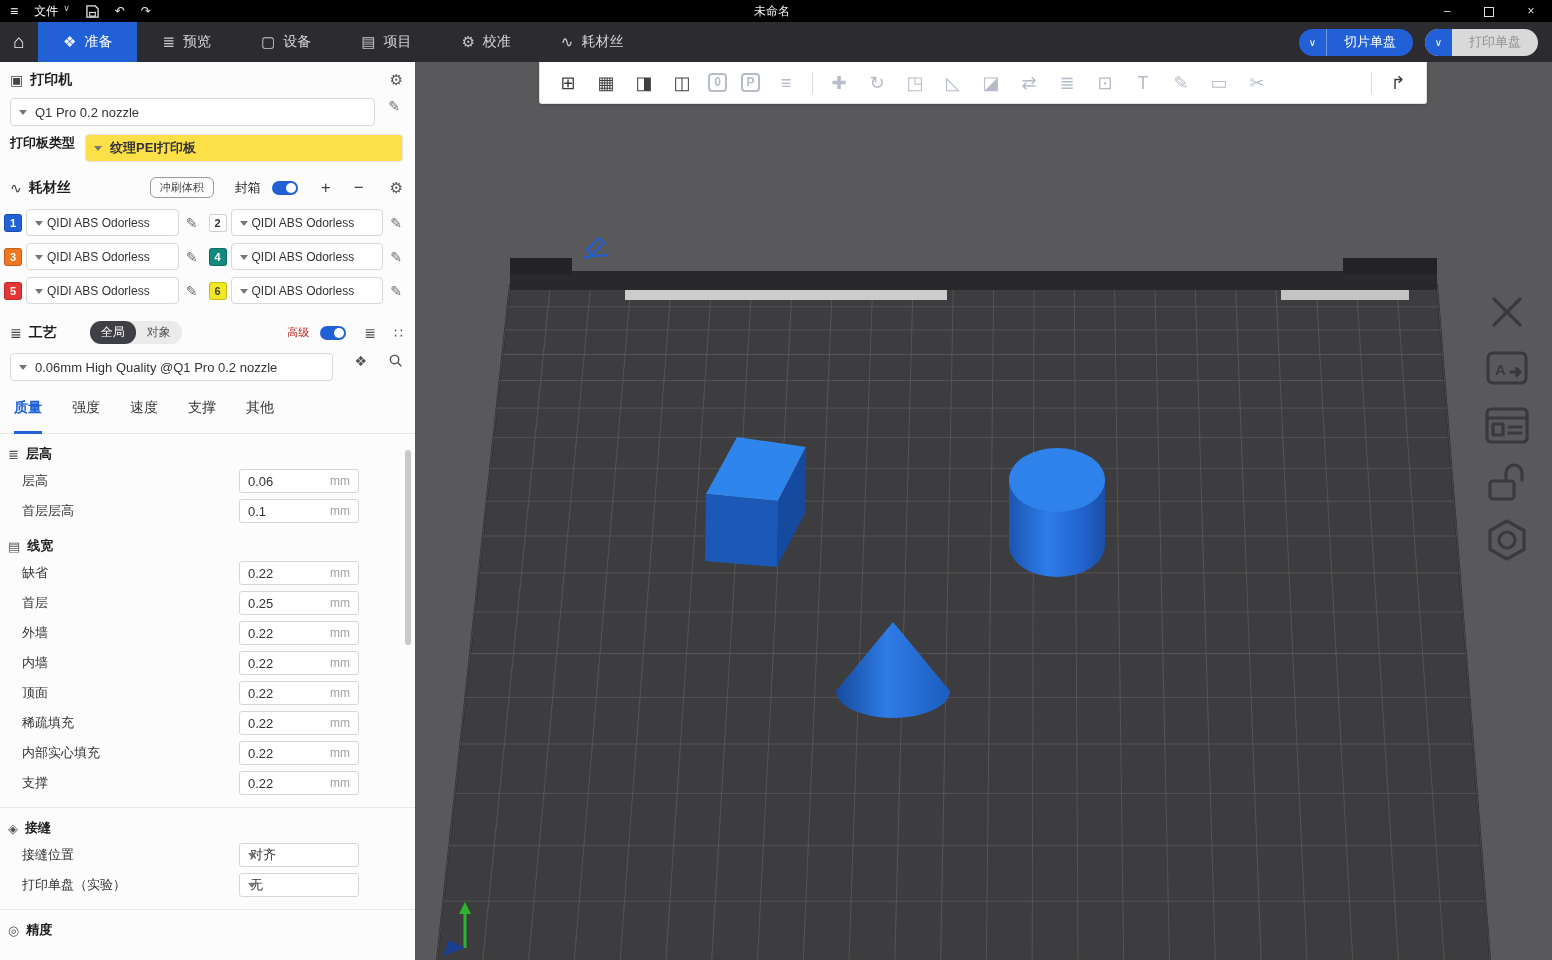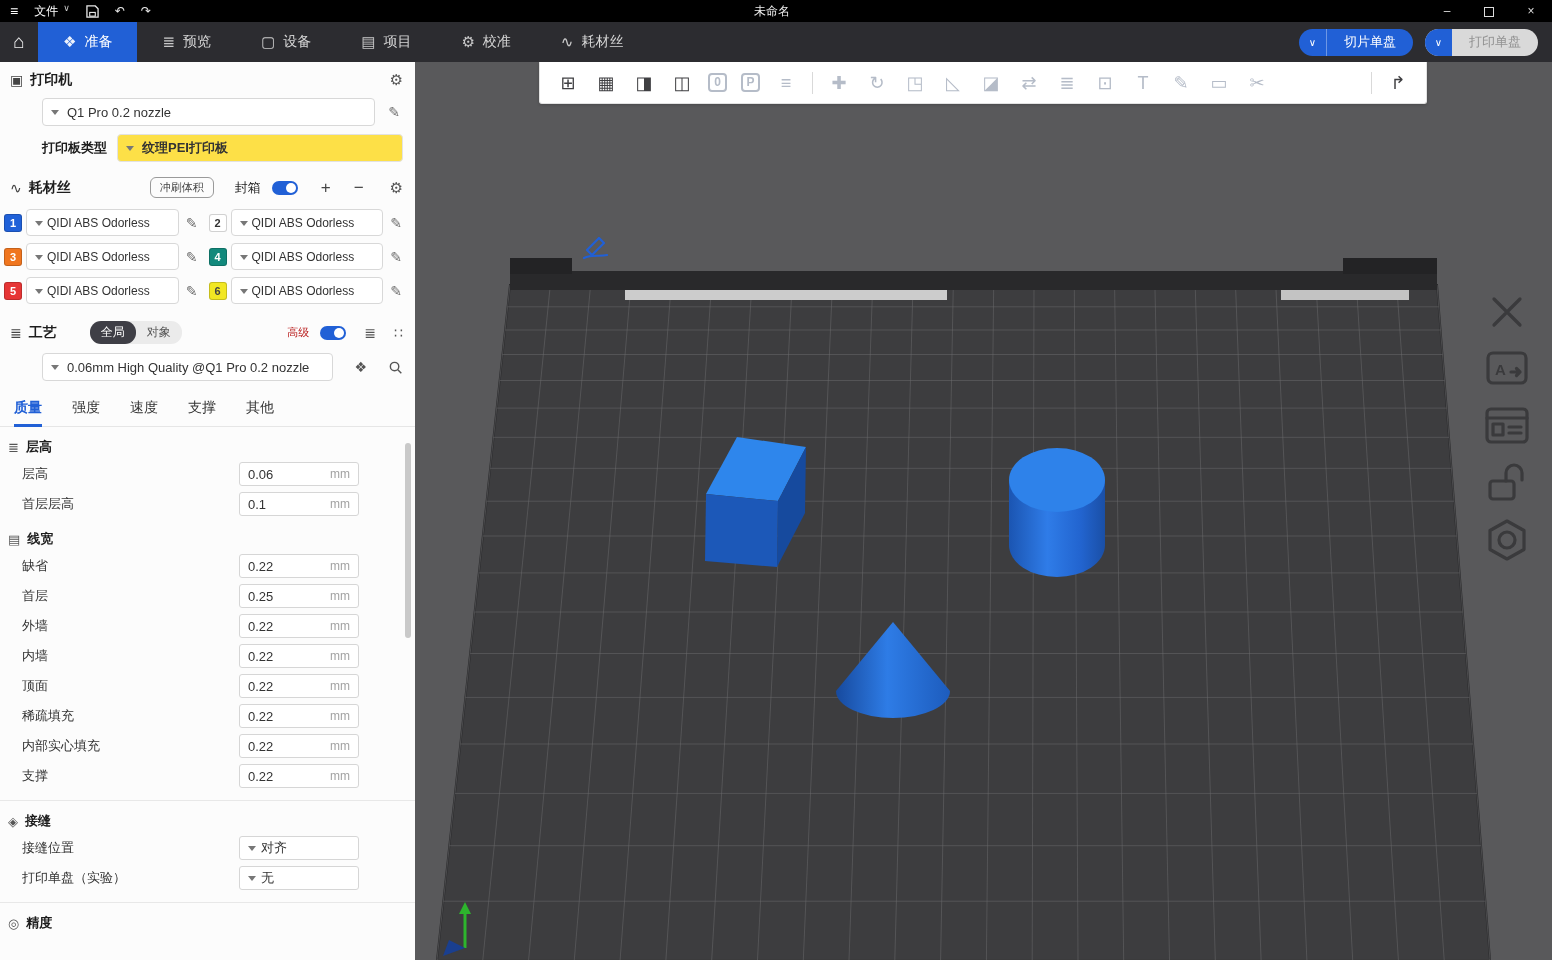--- a/index.html
+++ b/index.html
@@ -35,21 +35,21 @@
 
   
   .main{display:flex;height:898px;}
 
   
   .sidebar{width:415px;flex:none;background:#fcfcfc;overflow:hidden;position:relative;}
   .sec-head{display:flex;align-items:center;gap:7px;padding:9px 12px 7px 10px;}
   .sec-ic{font-size:14px;color:#444;}
   .sec-title{font-size:14px;font-weight:bold;color:#1d1d1d;}
   .gear{margin-left:auto;color:#555;font-size:15px;}
-  .hrow{display:flex;align-items:center;gap:10px;padding:2px 12px 6px 10px;margin-left:32px;}
+  .hrow{display:flex;align-items:flex-start;gap:10px;padding:2px 12px 6px 10px;}
   .select{position:relative;height:28px;border:1px solid #d8d8d8;border-radius:4px;background:#fff;display:flex;align-items:center;padding-left:24px;font-size:13px;color:#333;box-sizing:border-box;}
   .select .sel-txt{white-space:nowrap;overflow:hidden;text-overflow:ellipsis;}
   .chev{position:absolute;left:8px;top:50%;margin-top:-2px;width:0;height:0;border-left:4px solid transparent;border-right:4px solid transparent;border-top:5px solid #777;}
   .select.wide{flex:1;}
   .select.filled{background:#fde047;border-color:#e2e2e2;font-weight:bold;}
   .edit-ic{color:#6a6a6a;font-size:14px;width:18px;text-align:center;}
   .plate-lbl{font-size:13px;color:#1d1d1d;font-weight:bold;white-space:nowrap;}
 
   .fil-head .pill-btn{margin-left:72px;}
   .pill-btn{border:1px solid #9a9a9a;border-radius:6px;font-size:11px;color:#444;padding:2px 9px;white-space:nowrap;}
@@ -63,33 +63,33 @@
   .fil-sel{flex:1;height:27px;padding-left:20px;font-size:12px;min-width:0;}
 
   .proc-head .scope-pill{margin-left:26px;}
   .scope-pill{display:flex;background:#ebebeb;border-radius:11px;font-size:12px;}
   .scope{padding:3px 11px;color:#555;border-radius:11px;}
   .scope.active{background:#3f3f46;color:#fff;}
   .adv-lbl{margin-left:auto;font-size:11px;color:#b91c1c;}
   .mini-ic{color:#555;font-size:14px;margin-left:11px;display:flex;align-items:center;}
 
   .ptabs{display:flex;gap:30px;padding:12px 0 0 14px;border-bottom:1px solid #e6e6e6;font-size:14px;color:#333;}
-  .ptab{padding-bottom:9px;position:relative;}
+  .ptab{padding-bottom:16px;position:relative;}
   .ptab.active{color:#2160d6;font-weight:bold;}
   .ptab.active::after{content:"";position:absolute;left:0;right:0;bottom:-1px;height:3px;background:#2160d6;}
 
   .params{position:relative;}
   .pgroup-head{display:flex;align-items:center;gap:7px;font-size:13px;font-weight:bold;color:#1d1d1d;padding:11px 0 3px 8px;}
   .g-ic{color:#555;font-size:13px;font-weight:normal;}
   .prow{display:flex;align-items:center;justify-content:space-between;height:30px;padding:0 56px 0 22px;}
   .plabel{font-size:13px;color:#333;}
   .pinput{width:120px;height:24px;border:1px solid #d6d6d6;border-radius:3px;background:#fff;display:flex;align-items:center;padding:0 8px;box-sizing:border-box;position:relative;}
   .pval{flex:1;font-size:13px;color:#333;}
   .punit{font-size:12px;color:#a3a3a3;}
-  .psel{padding-left:21px;}
+  .psel{padding-left:10px;}
   .hr{height:1px;background:#e8e8e8;margin-top:9px;}
   .vscroll{position:absolute;right:4px;top:16px;width:6px;height:195px;border-radius:3px;background:#c9c9c9;}
 
   
   .viewport{position:relative;flex:1;overflow:hidden;background:#59595b;}
   .scene{position:absolute;left:0;top:0;}
 
   .overlay-toolbar{position:absolute;left:124px;top:0;width:888px;height:42px;box-sizing:border-box;background:#fff;border:1px solid #e2e2e2;border-top:none;border-radius:0 0 3px 3px;display:flex;align-items:center;gap:14px;padding:0 16px;box-shadow:0 1px 3px rgba(0,0,0,.18);}
   .ticon{font-size:18px;color:#3f3f42;width:24px;text-align:center;line-height:1;flex:none;}
   .ticon.dis{color:#b5bcc8;}

